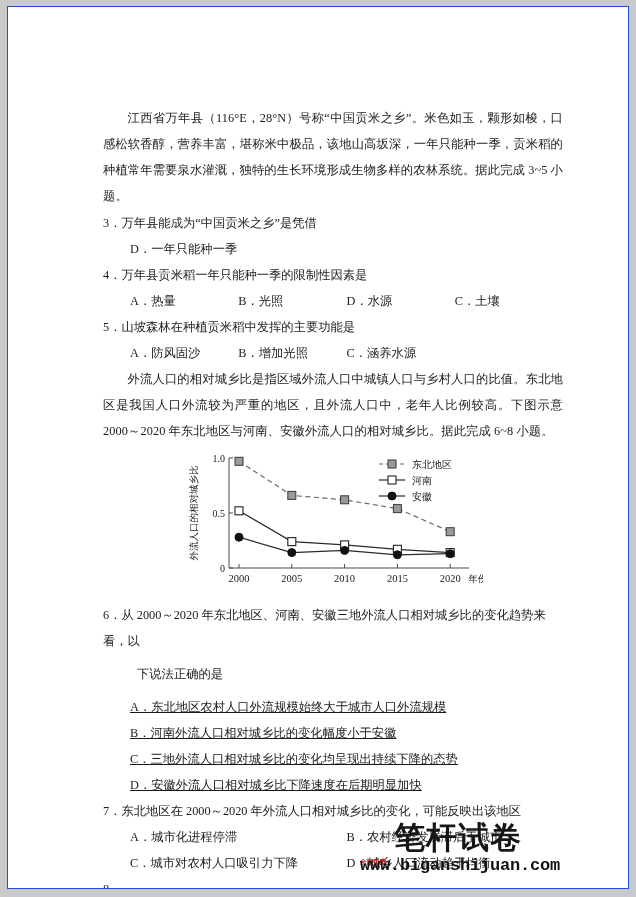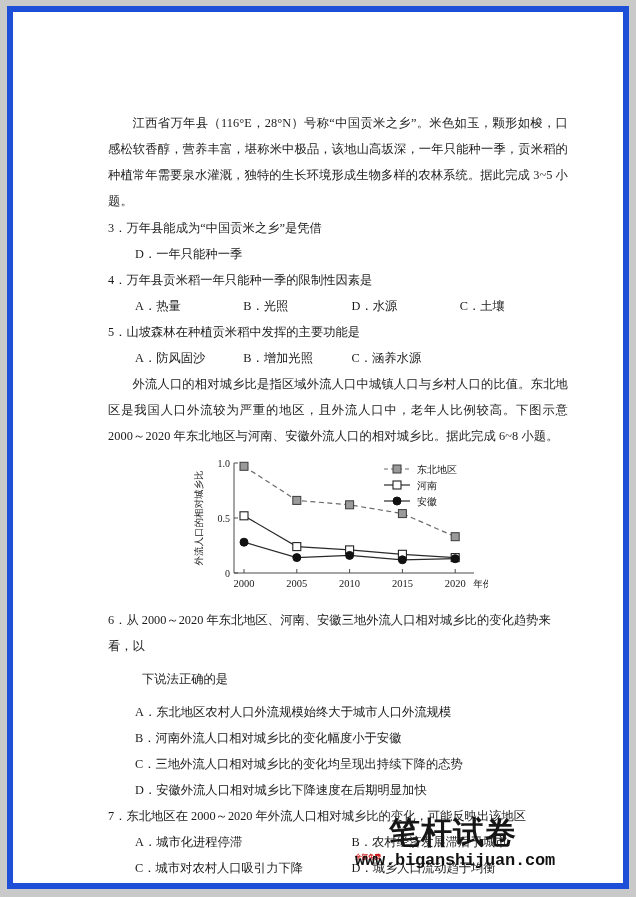--- a/index.html
+++ b/index.html
@@ -1,19 +1,19 @@
 <!DOCTYPE html>
 <html><head>
 <meta charset="utf-8">
 <style>
   html,body{margin:0;padding:0;background:#c9c9c9;}
   body{width:636px;height:897px;font-family:"Liberation Serif","DejaVu Serif",serif;}
   .page{
     position:relative;width:622px;height:883px;margin:6px auto 0;
-    background:#fff;border:6px solid #1d4ed8;box-sizing:border-box;overflow:hidden;
+    background:#fff;border:1px solid #1d4ed8;box-sizing:border-box;overflow:hidden;
   }
   .content{position:absolute;left:95px;top:98px;width:460px;color:#1a1a1a;}
 
   
   .para{
     font-size:12.3px;line-height:26px;text-align:justify;text-justify:inter-ideograph;
     text-indent:2em;margin:0 0 1px 0;letter-spacing:.1px;
   }
   .qline{
     font-size:12.3px;line-height:26px;margin:0;padding-left:0;
@@ -22,21 +22,21 @@
   .qnum{display:inline-block;}
   .qtext{}
   .q-hang{
     font-size:12.3px;line-height:26px;margin:7px;padding-left:27px;text-indent:0;
   }
 
   
   .opts{display:flex;font-size:12.3px;line-height:26px;padding-left:27px;}
   .opts.two > div{width:50%;}
   .opts.four > div{width:25%;}
-  .opt-single{font-size:12.3px;line-height:26px;padding-left:27px;}
+  .opt-single{font-size:12.3px;line-height:26px;padding-left:27px;text-decoration:underline;}
 
   
   .figure{margin:6px 0 4px 0;display:flex;justify-content:center;}
   .figsvg{display:block;}
 
   
   .watermark{
     position:absolute;right:18px;bottom:12px;text-align:left;
     width:250px;
   }

